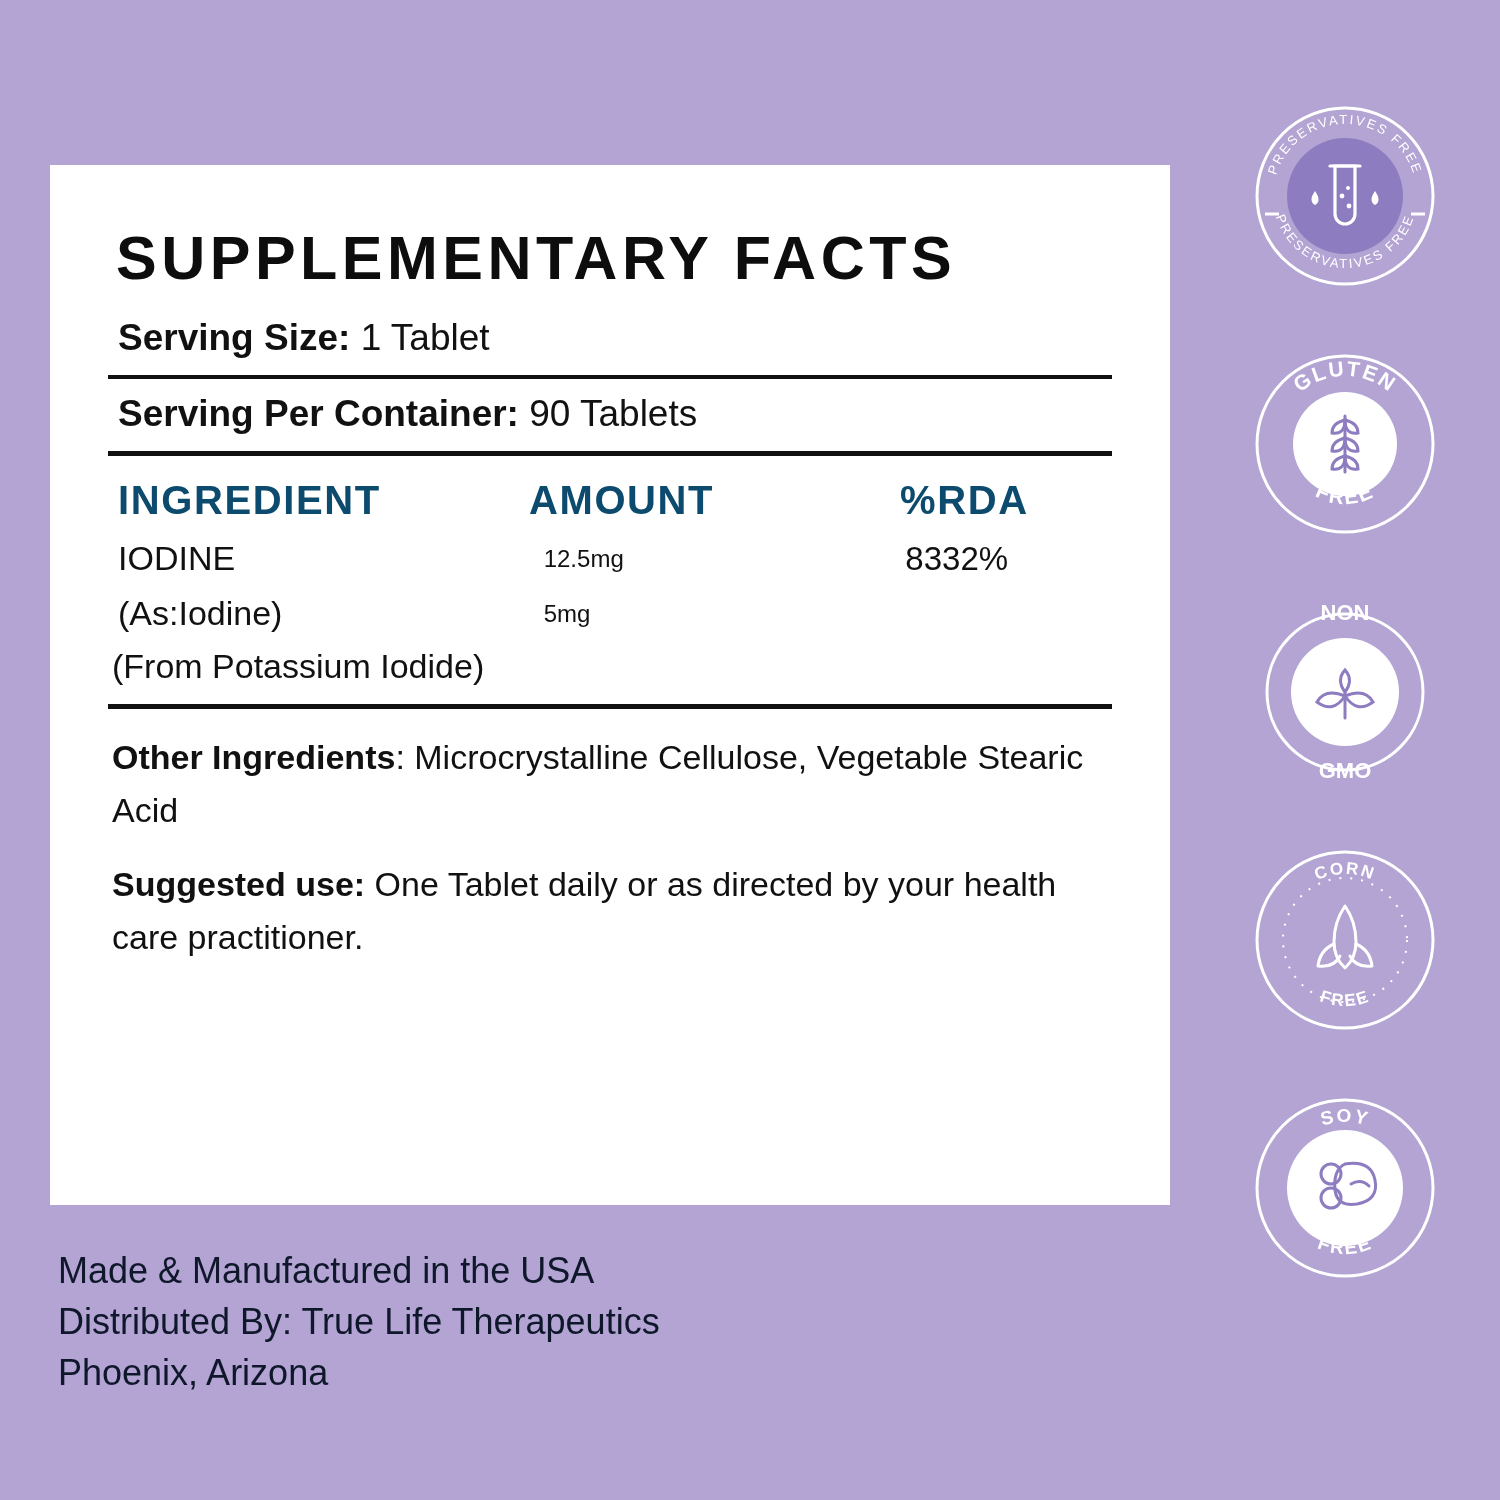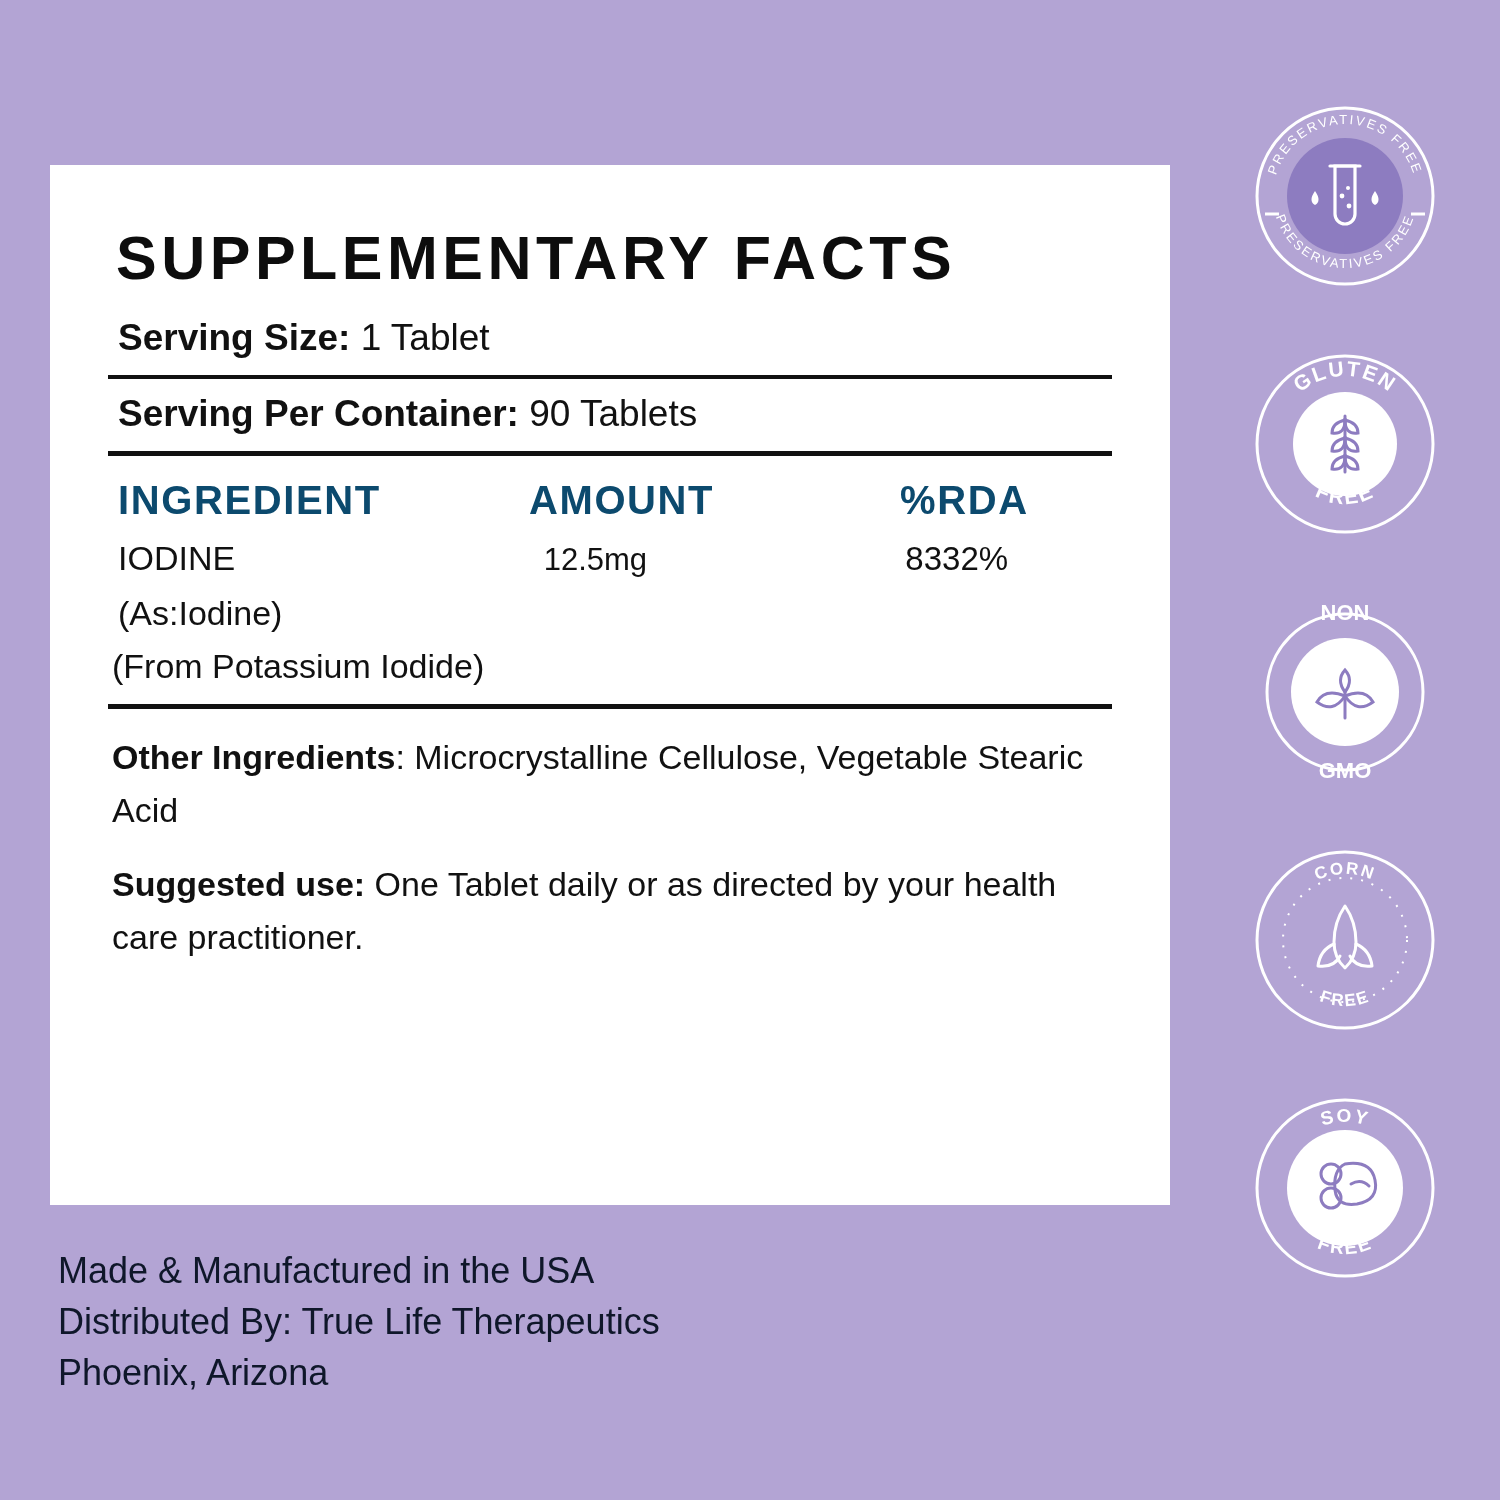--- a/index.html
+++ b/index.html
@@ -69,23 +69,23 @@
   .col-ing   { width: 420px; }
   .col-amt   { width: 420px; margin-left: 40px; }
   .col-rda   { width: 240px; }
 
   .tbl-row {
     display: flex;
     font-size: 34px;
     color: #111;
     padding-left: 10px;
     margin-top: 16px;
-    align-items: flex-end;
-  }
-  .tbl-row .col-amt { font-size: 31px; }
+    align-items: center;
+  }
+  .tbl-row .col-amt { font-size: 24px; }
   .tbl-row .col-rda { font-size: 33px; }
 
   .indent-amt { padding-left: 24px; }
 
   .wide-row {
     font-size: 34px;
     color: #111;
     padding-left: 4px;
     margin-top: 14px;
   }
@@ -160,20 +160,21 @@
     </div>
 
     <div class="tbl-row">
       <div class="col-ing">IODINE</div>
       <div class="col-amt indent-amt">12.5mg</div>
       <div class="col-rda">8332%</div>
     </div>
 
     <div class="tbl-row">
       <div class="col-ing">(As:Iodine)</div>
+      <div class="col-amt indent-amt">5mg</div>
       <div class="col-rda"></div>
     </div>
 
 
     <div class="wide-row">(From Potassium Iodide)</div>
 
     <div class="table-bottom-line"></div>
   </div>
 
   <div class="para">

